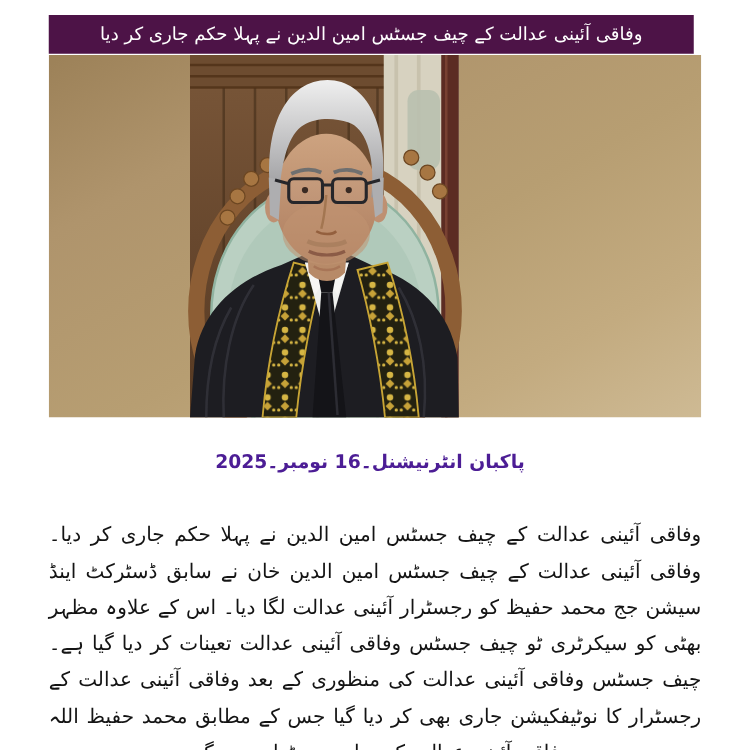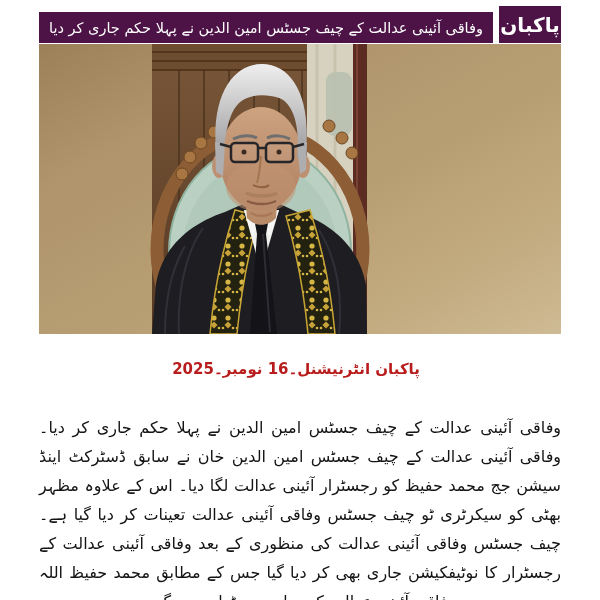--- a/index.html
+++ b/index.html
@@ -13,33 +13,32 @@
             font-weight:bold;font-size:20px;letter-spacing:0;}
   .header-gap{flex:0 0 6px;}
   .headline-bar{flex:1 1 auto;background:var(--purple,#4d1347);color:#fff;
                 align-self:flex-end;height:31px;display:flex;align-items:center;
                 justify-content:center;font-size:14.5px;white-space:nowrap;overflow:hidden;}
   
   .photo{position:absolute;top:44px;left:39px;width:522px;height:290px;display:block;
          filter:blur(0.4px) saturate(0.95);}
   
   .dateline{position:absolute;top:360px;left:0;width:592px;text-align:center;
-            color:#b91c1c;font-weight:bold;font-size:15px;direction:rtl;}
+            color:#4c1d95;font-weight:bold;font-size:15px;direction:rtl;}
   
   .body-text{position:absolute;top:413px;left:39px;width:522px;direction:rtl;
              text-align:justify;text-align-last:center;color:#141414;
              font-size:16px;line-height:29px;}
 </style>
 </head>
 <body>
 
 <div class="page" style="--purple:#4d1347;">
 
   <div class="header">
-    <div class="logo-box">پاکبان</div>
     <div class="header-gap"></div>
     <div class="headline-bar">وفاقی آئینی عدالت کے چیف جسٹس امین الدین نے پہلا حکم جاری کر دیا</div>
   </div>
 
   <svg class="photo" viewBox="0 0 522 290" xmlns="http://www.w3.org/2000/svg" role="img">
     <defs>
       <linearGradient id="tan" x1="0" y1="0" x2="1" y2="1">
         <stop offset="0" stop-color="#9d8156"></stop>
         <stop offset="0.25" stop-color="#b0946a"></stop>
         <stop offset="0.55" stop-color="#b89e70"></stop>

